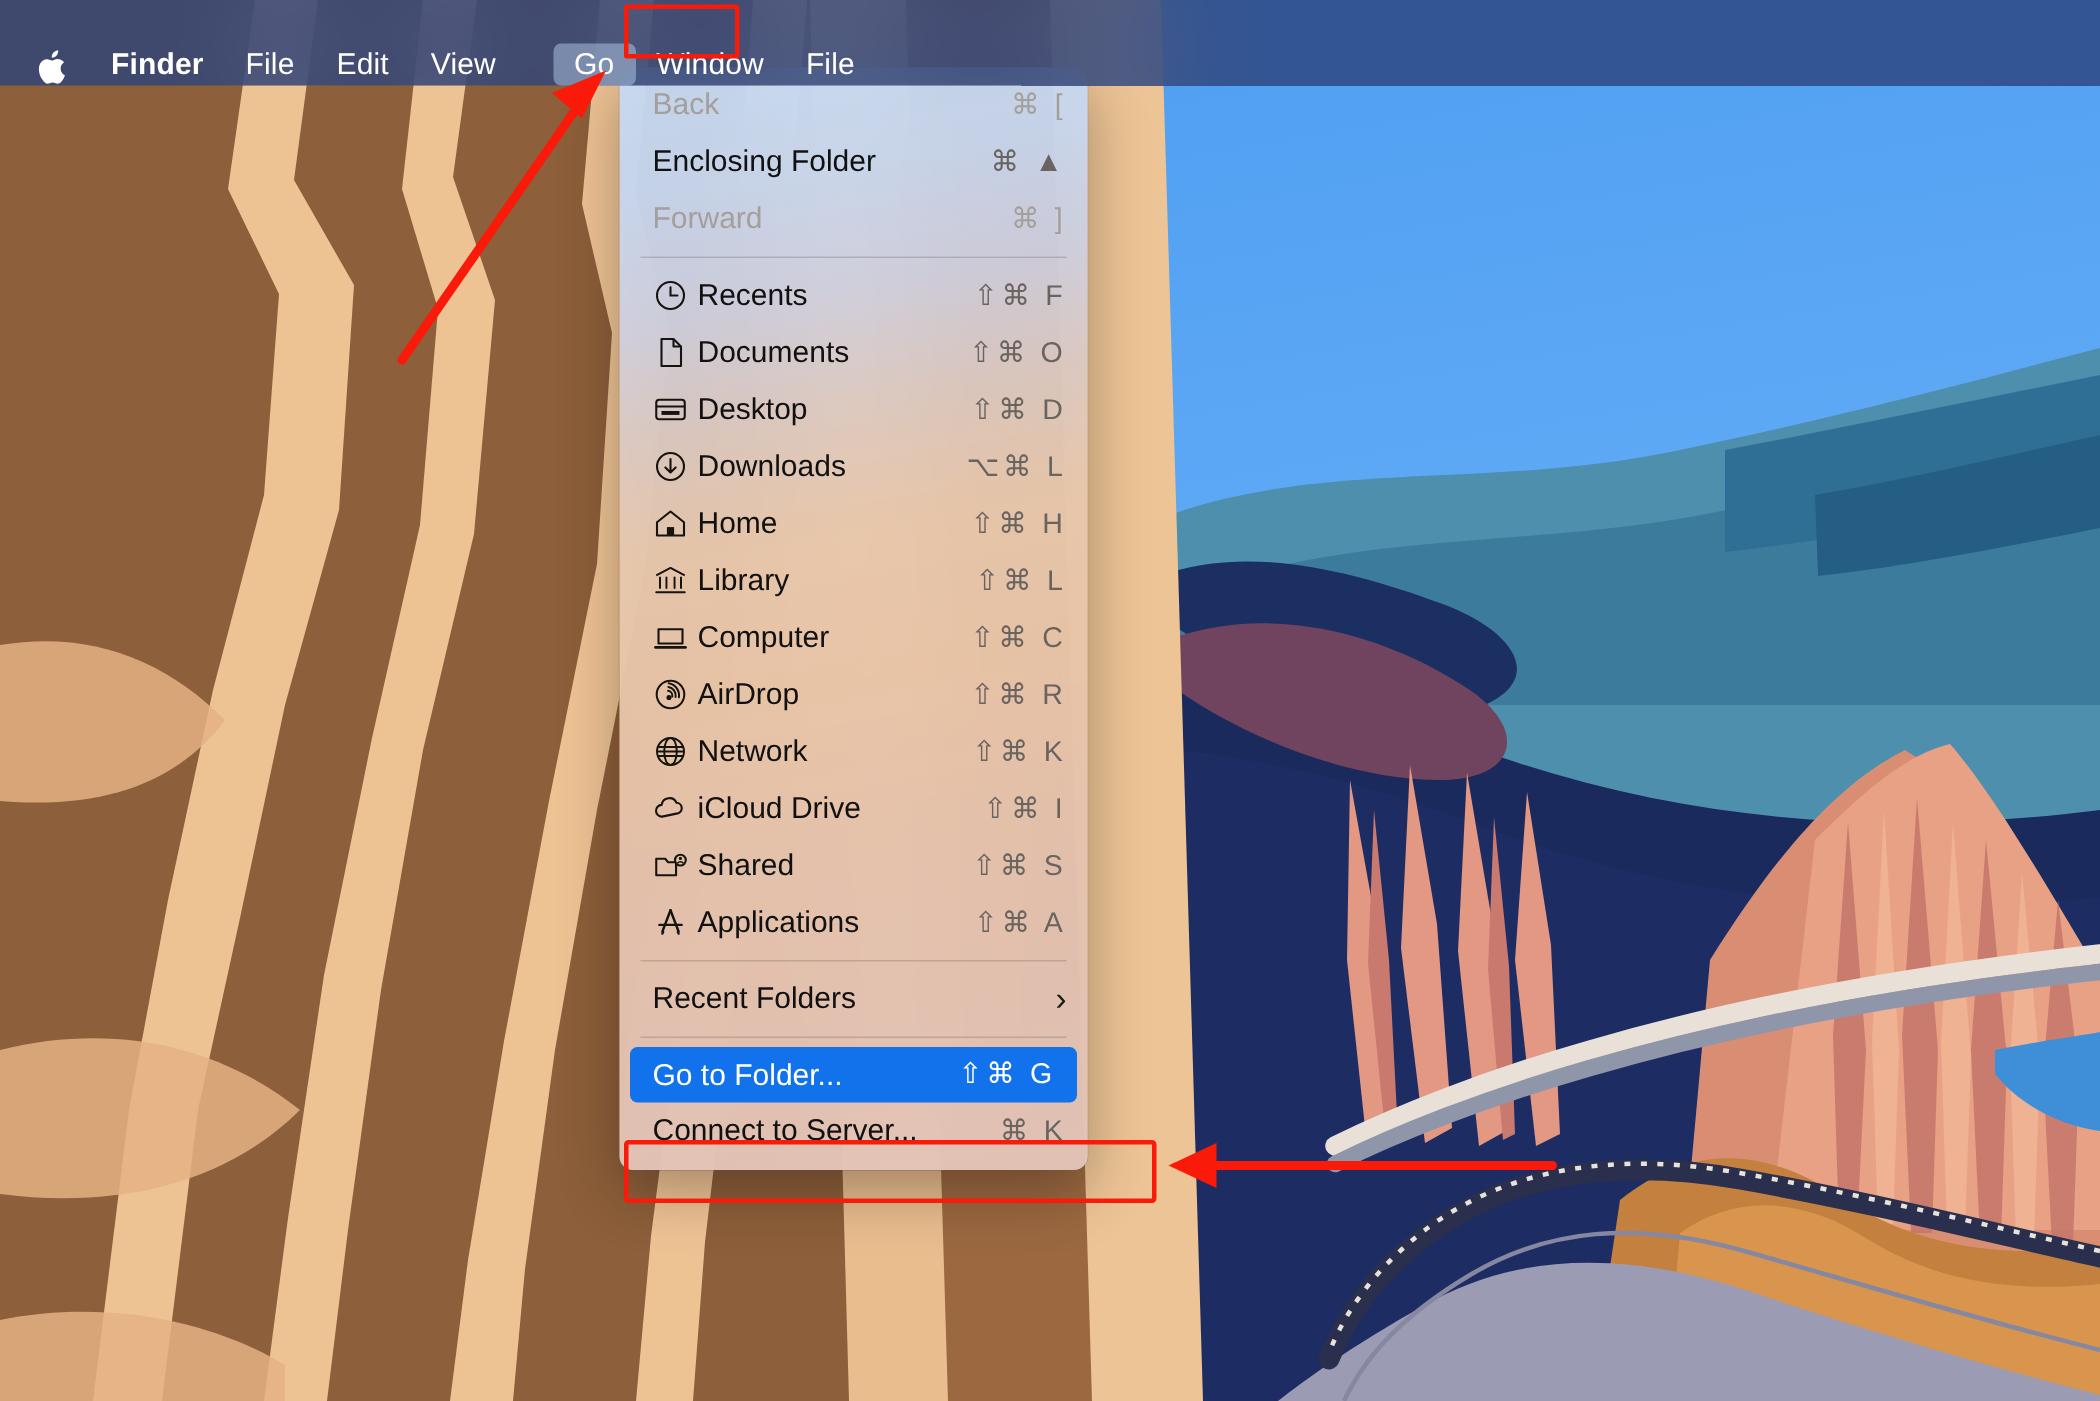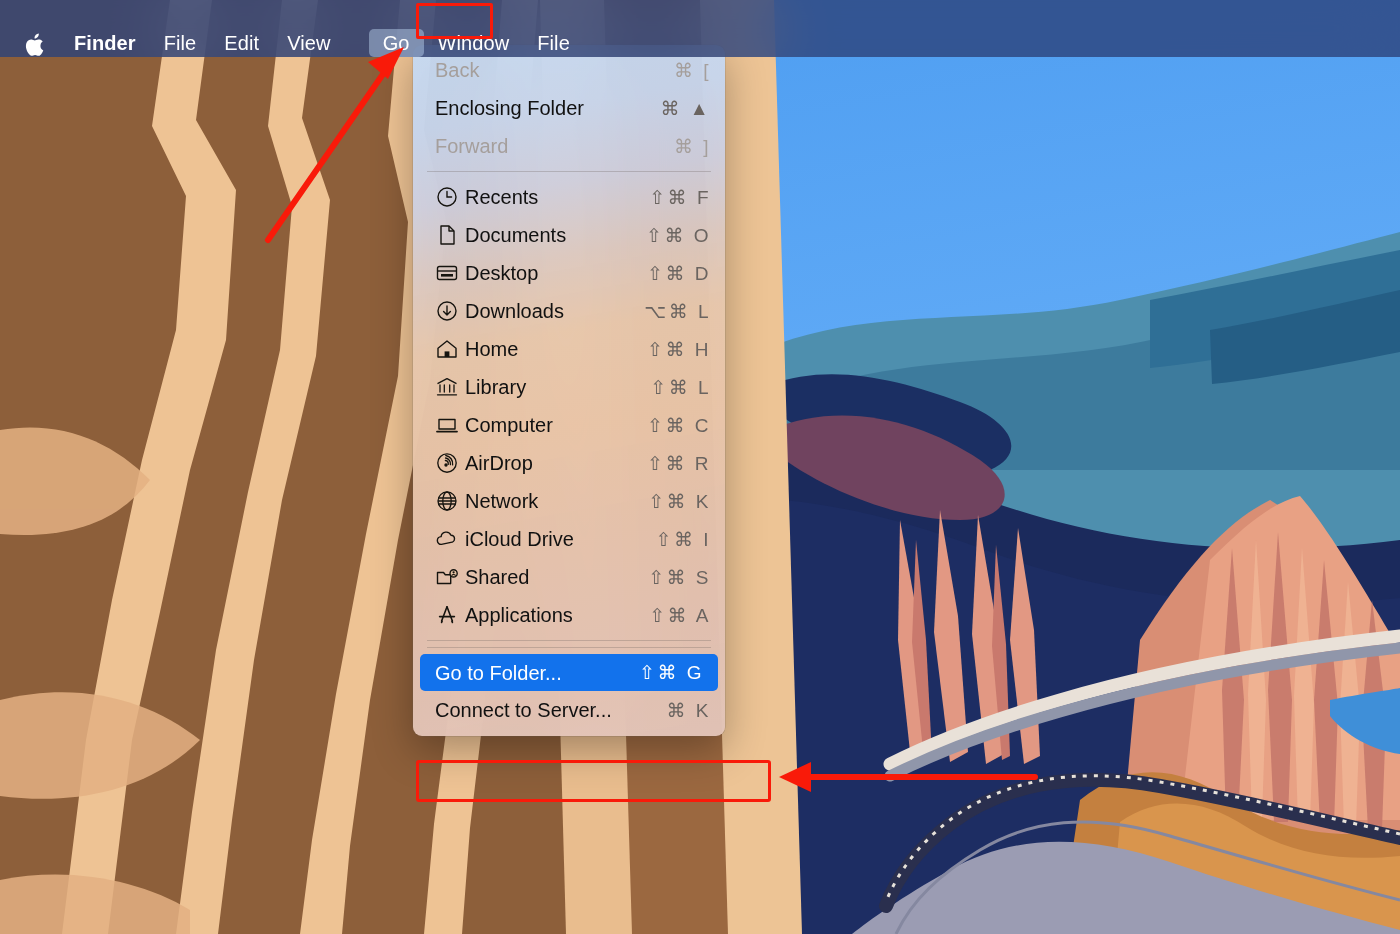--- a/index.html
+++ b/index.html
@@ -401,20 +401,24 @@
         <path d="M6.6 19.4l.5-1.2M17.4 19.4l-.5-1.2"></path>
       </svg>
     </span>
     <span class="mlabel">Applications</span>
     <span class="mkey">⇧⌘ A</span>
   </div>
 
 
   <div class="msep"></div>
 
+  <div class="mrow noicon chev">
+    <span class="mlabel">Recent Folders</span>
+    <span class="mkey">›</span>
+  </div>
 
   <div class="msep"></div>
 
   <div class="mrow selected">
     <span class="mlabel">Go to Folder...</span>
     <span class="mkey">⇧⌘ G</span>
   </div>
 
   <div class="mrow noicon">
     <span class="mlabel">Connect to Server...</span>

